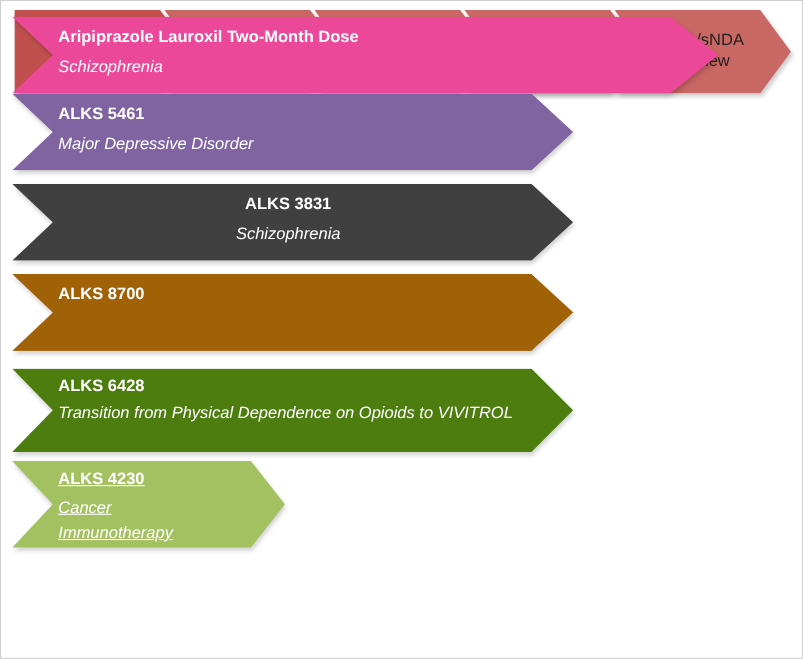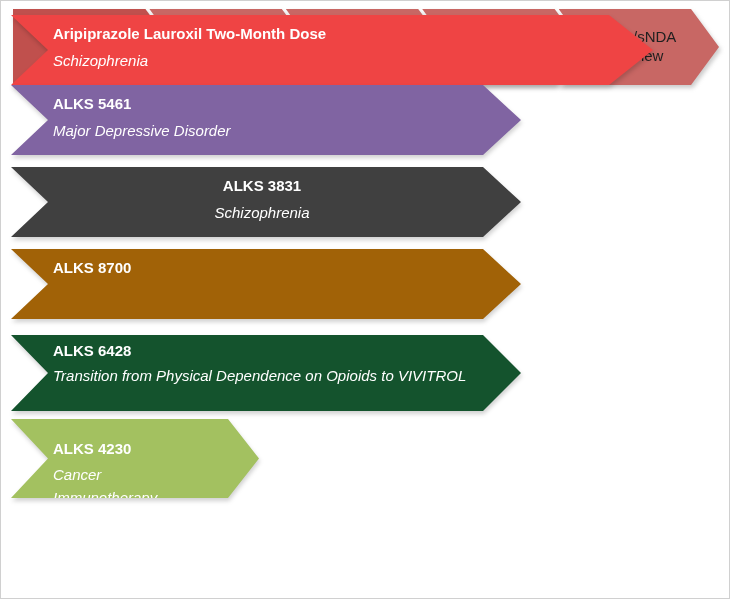--- a/index.html
+++ b/index.html
@@ -55,21 +55,21 @@
   .arrow-wrap.r1{margin-top:14px;height:70px;}
   .arrow-wrap.r2{height:70px;}
   .arrow-wrap.r3{margin-top:12px;height:70px;}
   .arrow-wrap.r4{margin-top:12px;height:70px;}
   .arrow-wrap.r5{margin-top:16px;height:76px;}
   .arrow-wrap.r6{margin-top:8px;height:79px;}
   .arrow-wrap.r1 .program-arrow{--tip:44px;}
   .arrow-wrap.r6 .program-arrow{--tip:31px;}
   .arrow-wrap.r5 .program-arrow{padding-top:5px;}
   .arrow-wrap.r5 .program-subtitle{margin-top:3px;line-height:21px;max-width:420px;}
-  .arrow-wrap.r6 .program-arrow{padding-top:19px;}
+  .arrow-wrap.r6 .program-arrow{padding-top:6px;text-decoration:underline;}
   .arrow-wrap.r6 .program-subtitle{margin-top:3px;line-height:23px;max-width:150px;}
 </style>
 </head>
 <body>
 
 <div class="canvas">
 
   <div class="phase-row">
     <div class="chev-wrap">
       <div class="chevron" style="background: rgb(192, 80, 77); color: rgb(255, 255, 255);">
@@ -92,21 +92,21 @@
       </div>
     </div>
     <div class="chev-wrap">
       <div class="chevron" style="background: rgb(200, 103, 100); color: rgb(31, 31, 31);">
         <span>NDA/sNDA Review</span>
       </div>
     </div>
   </div>
 
   <div class="arrow-wrap r1" style="width: 642px;">
-    <div class="program-arrow" style="background: #ef4444;">
+    <div class="program-arrow" style="background: #ec4899;">
       <div class="program-title">Aripiprazole Lauroxil Two-Month Dose</div>
       <div class="program-subtitle">Schizophrenia</div>
     </div>
   </div>
 
   <div class="arrow-wrap r2" style="width: 510px;">
     <div class="program-arrow" style="background: rgb(128, 100, 162);">
       <div class="program-title">ALKS 5461</div>
       <div class="program-subtitle">Major Depressive Disorder</div>
     </div>
@@ -119,21 +119,21 @@
     </div>
   </div>
 
   <div class="arrow-wrap r4" style="width: 510px;">
     <div class="program-arrow" style="background: #a16207;">
       <div class="program-title">ALKS 8700</div>
     </div>
   </div>
 
   <div class="arrow-wrap r5" style="width: 510px;">
-    <div class="program-arrow" style="background: #14532d;">
+    <div class="program-arrow" style="background: #4d7c0f;">
       <div class="program-title">ALKS 6428</div>
       <div class="program-subtitle">Transition from Physical Dependence on Opioids to VIVITROL</div>
     </div>
   </div>
 
   <div class="arrow-wrap r6" style="width: 248px;">
     <div class="program-arrow" style="background: rgb(163, 193, 96);">
       <div class="program-title">ALKS 4230</div>
       <div class="program-subtitle">Cancer Immunotherapy</div>
     </div>

